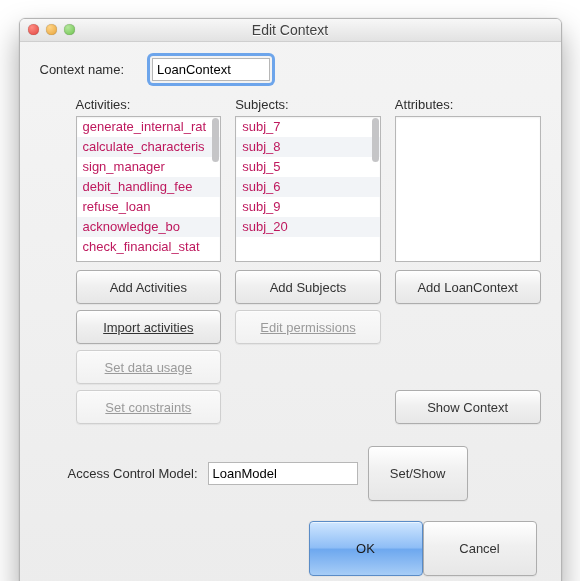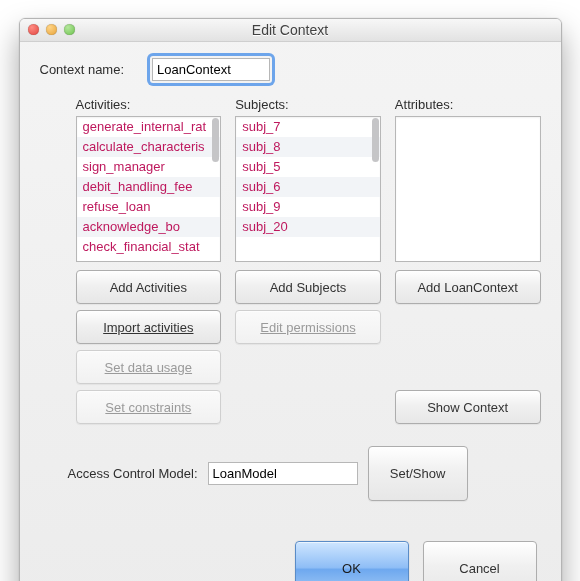--- a/index.html
+++ b/index.html
@@ -149,27 +149,26 @@
     background: linear-gradient(#fafafa,#f1f1f1);
   }
   .col .btn { margin-top: 8px; }
   .col .btn + .btn { margin-top: 6px; text-decoration: underline; }
   .spacer { flex: 1; height: 27px; }
   .acm-row {
     display: flex;
     align-items: center;
     gap: 10px;
     margin-left: 28px;
-    margin-bottom: 40px;
+    margin-bottom: 20px;
   }
   .acm-input { width: 140px; }
   .footer {
     display: flex;
     justify-content: flex-end;
-    gap: 14px;
     padding-right: 4px;
   }
   .btn.primary {
     width: 92px;
     background: linear-gradient(#cfe6ff, #8fbef6 48%, #6ea8ef 52%, #a7cdf7);
     border: 1px solid #5a8cc7;
     color: #1b1b1b;
     box-shadow: 0 0 0 1px rgba(0,0,0,0.03), inset 0 1px 0 rgba(255,255,255,0.6);
   }
   .btn.secondary { width: 92px; }

